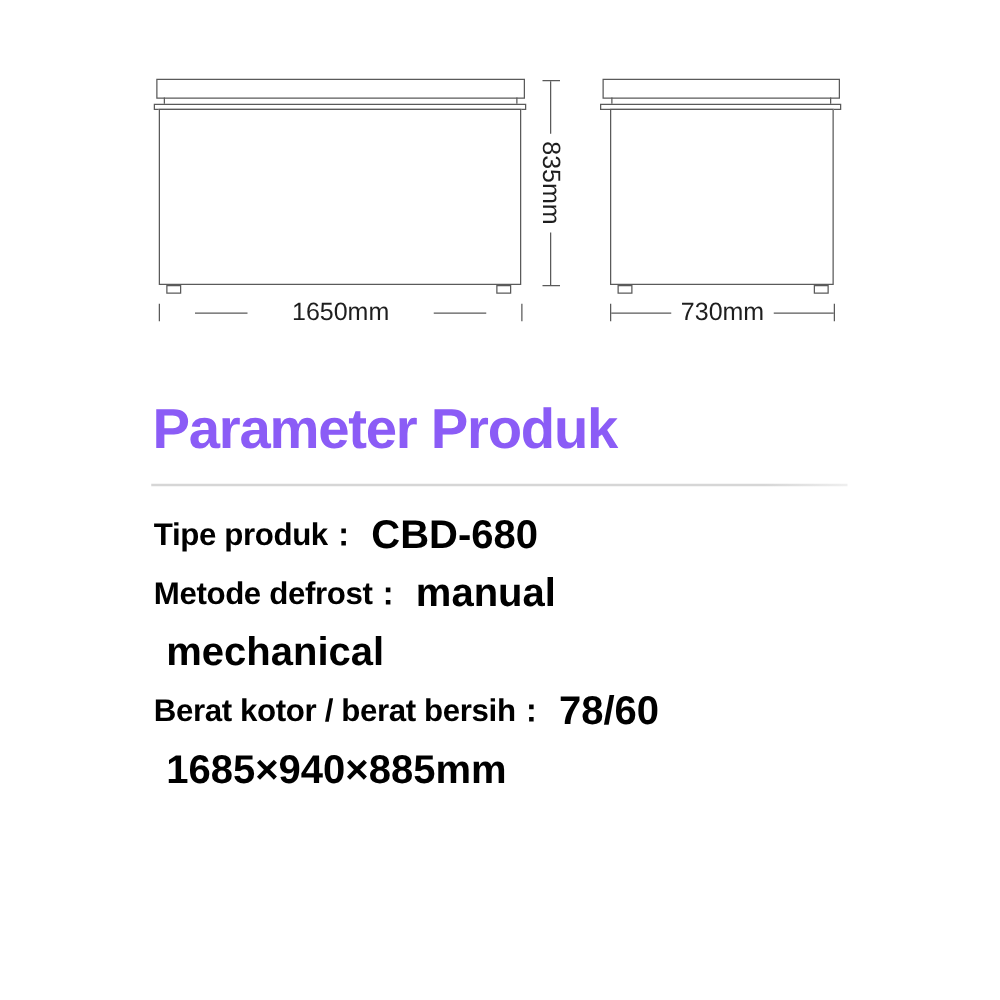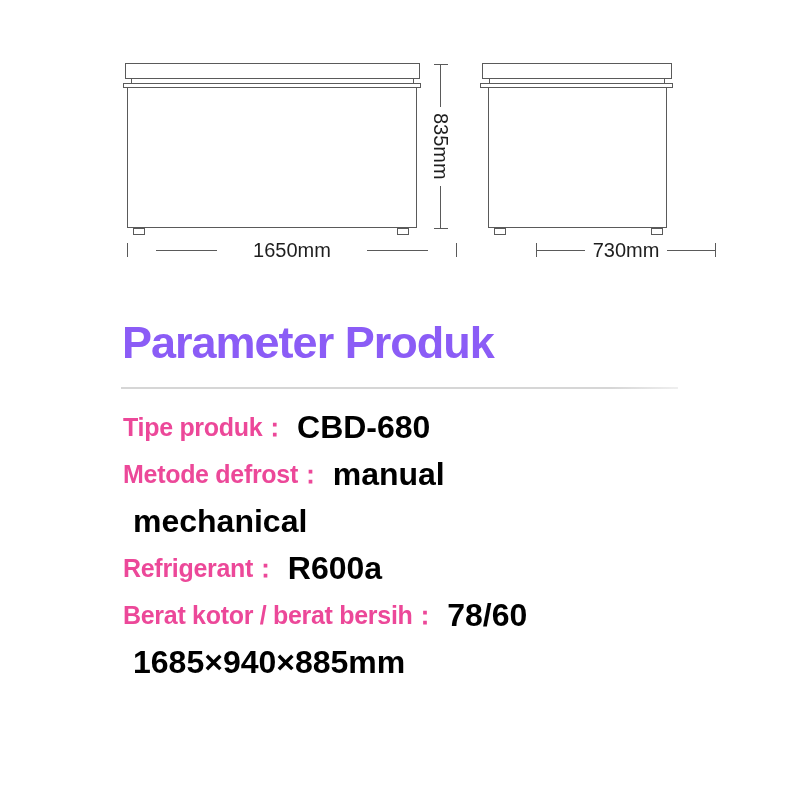--- a/index.html
+++ b/index.html
@@ -53,22 +53,22 @@
   }
   .hdim .tick { width: 1px; height: 14px; background: #5a5a5a; }
   .hdim .seg  { flex: 1; height: 1px; background: #5a5a5a; }
   .hdim .lbl  {
     margin: 0 8px;
     font-size: 20px;
     color: #1e1e1e;
     white-space: nowrap;
     line-height: 1;
   }
-  .fv-dim { left: 127px; top: 239px; width: 330px; gap: 28px; }
-  .sv-dim { left: 488px; top: 239px; width: 180px; margin-left: 48px; }
+  .fv-dim { left: 127px; top: 239px; width: 291px; gap: 28px; }
+  .sv-dim { left: 488px; top: 239px; width: 180px; }
 
   
   .vdim {
     position: absolute;
     left: 433px; top: 64px;
     width: 15px; height: 165px;
     display: flex;
     flex-direction: column;
     align-items: center;
   }
@@ -108,21 +108,21 @@
   .spec-row {
     height: 47px;
     display: flex;
     align-items: center;
     white-space: nowrap;
   }
   .spec-label {
     font-size: 25px;
     font-weight: 700;
     letter-spacing: -0.3px;
-    color: #ec4899;
+    color: #000000;
   }
   .spec-value {
     font-size: 32px;
     font-weight: 700;
     color: #000000;
     margin-left: 10px;
   }
 </style>
 </head>
 <body>
@@ -182,24 +182,20 @@
       <span class="spec-value">CBD-680</span>
     </div>
     <div class="spec-row">
       <span class="spec-label">Metode defrost：</span>
       <span class="spec-value">manual</span>
     </div>
     <div class="spec-row">
       <span class="spec-value">mechanical</span>
     </div>
     <div class="spec-row">
-      <span class="spec-label">Refrigerant：</span>
-      <span class="spec-value">R600a</span>
-    </div>
-    <div class="spec-row">
       <span class="spec-label">Berat kotor / berat bersih：</span>
       <span class="spec-value">78/60</span>
     </div>
     <div class="spec-row">
       <span class="spec-value">1685×940×885mm</span>
     </div>
   </div>
 
 </div>
 

